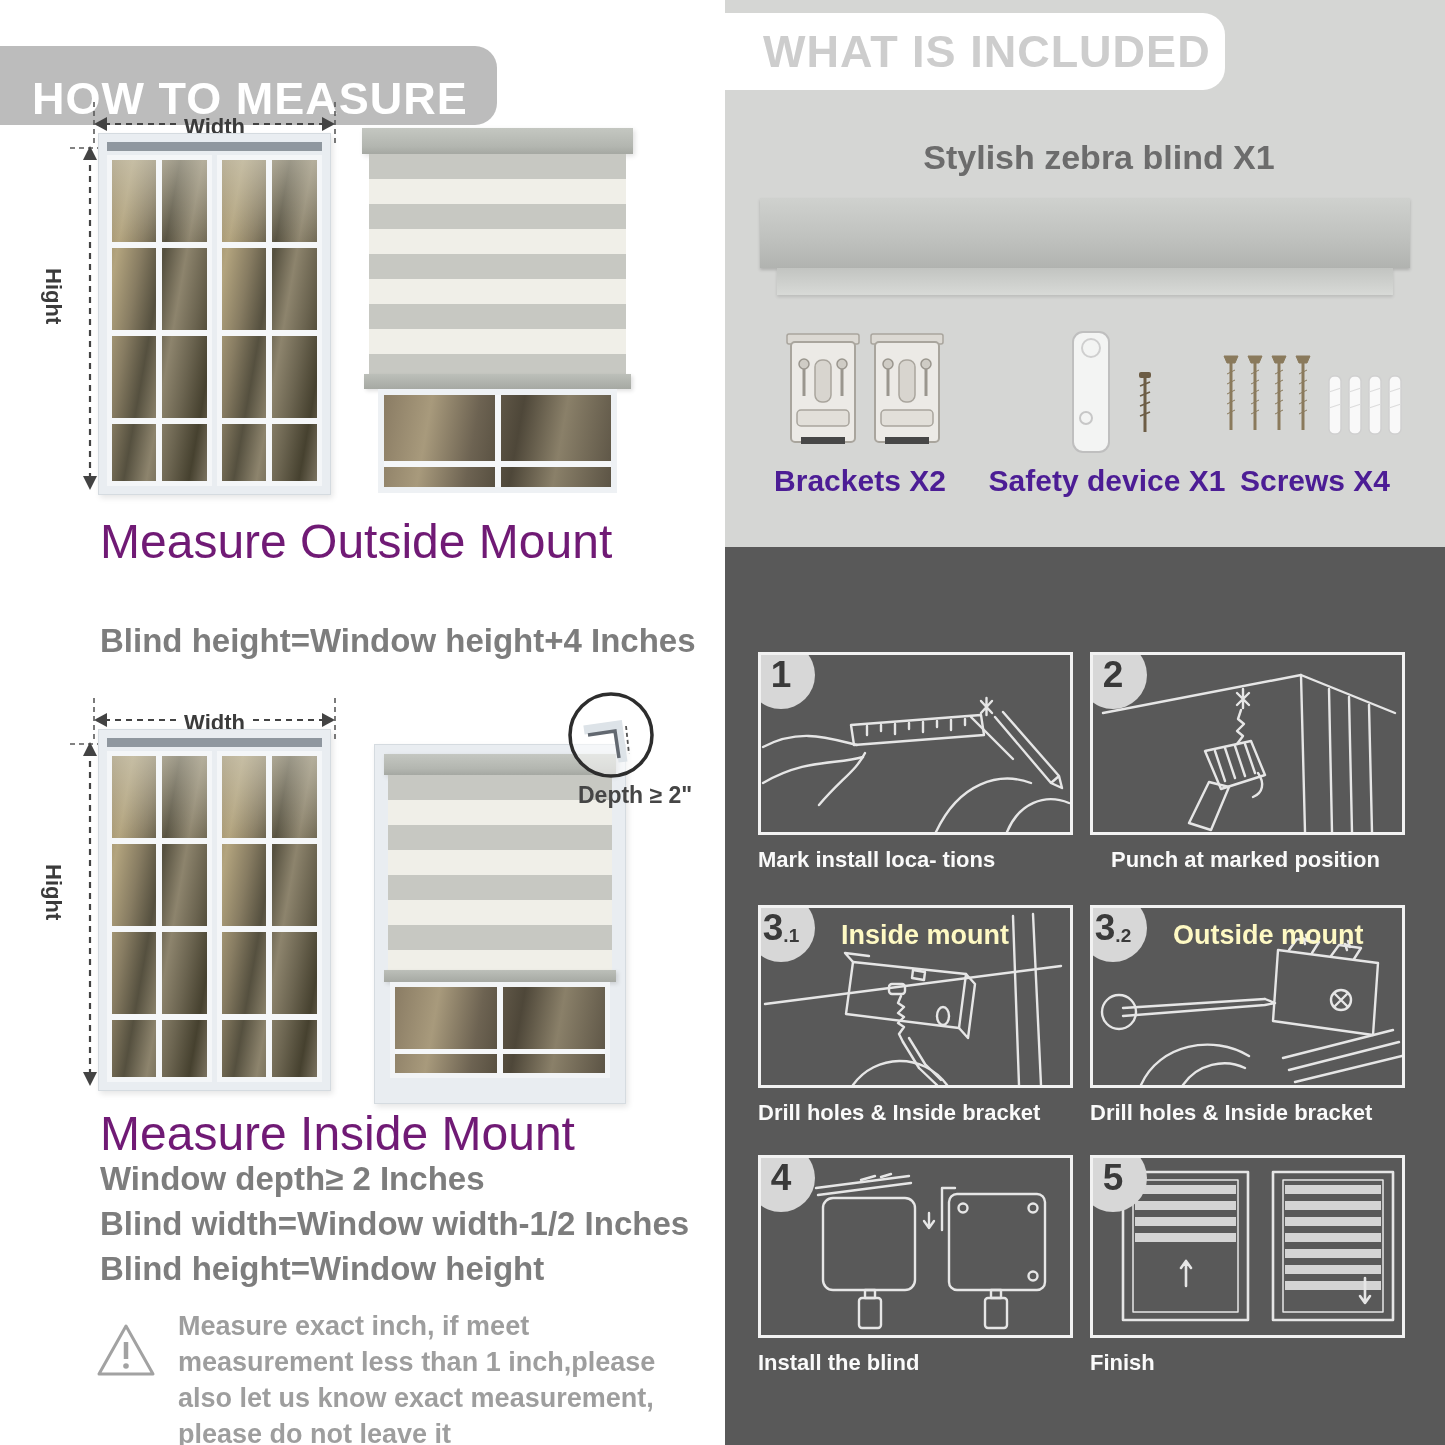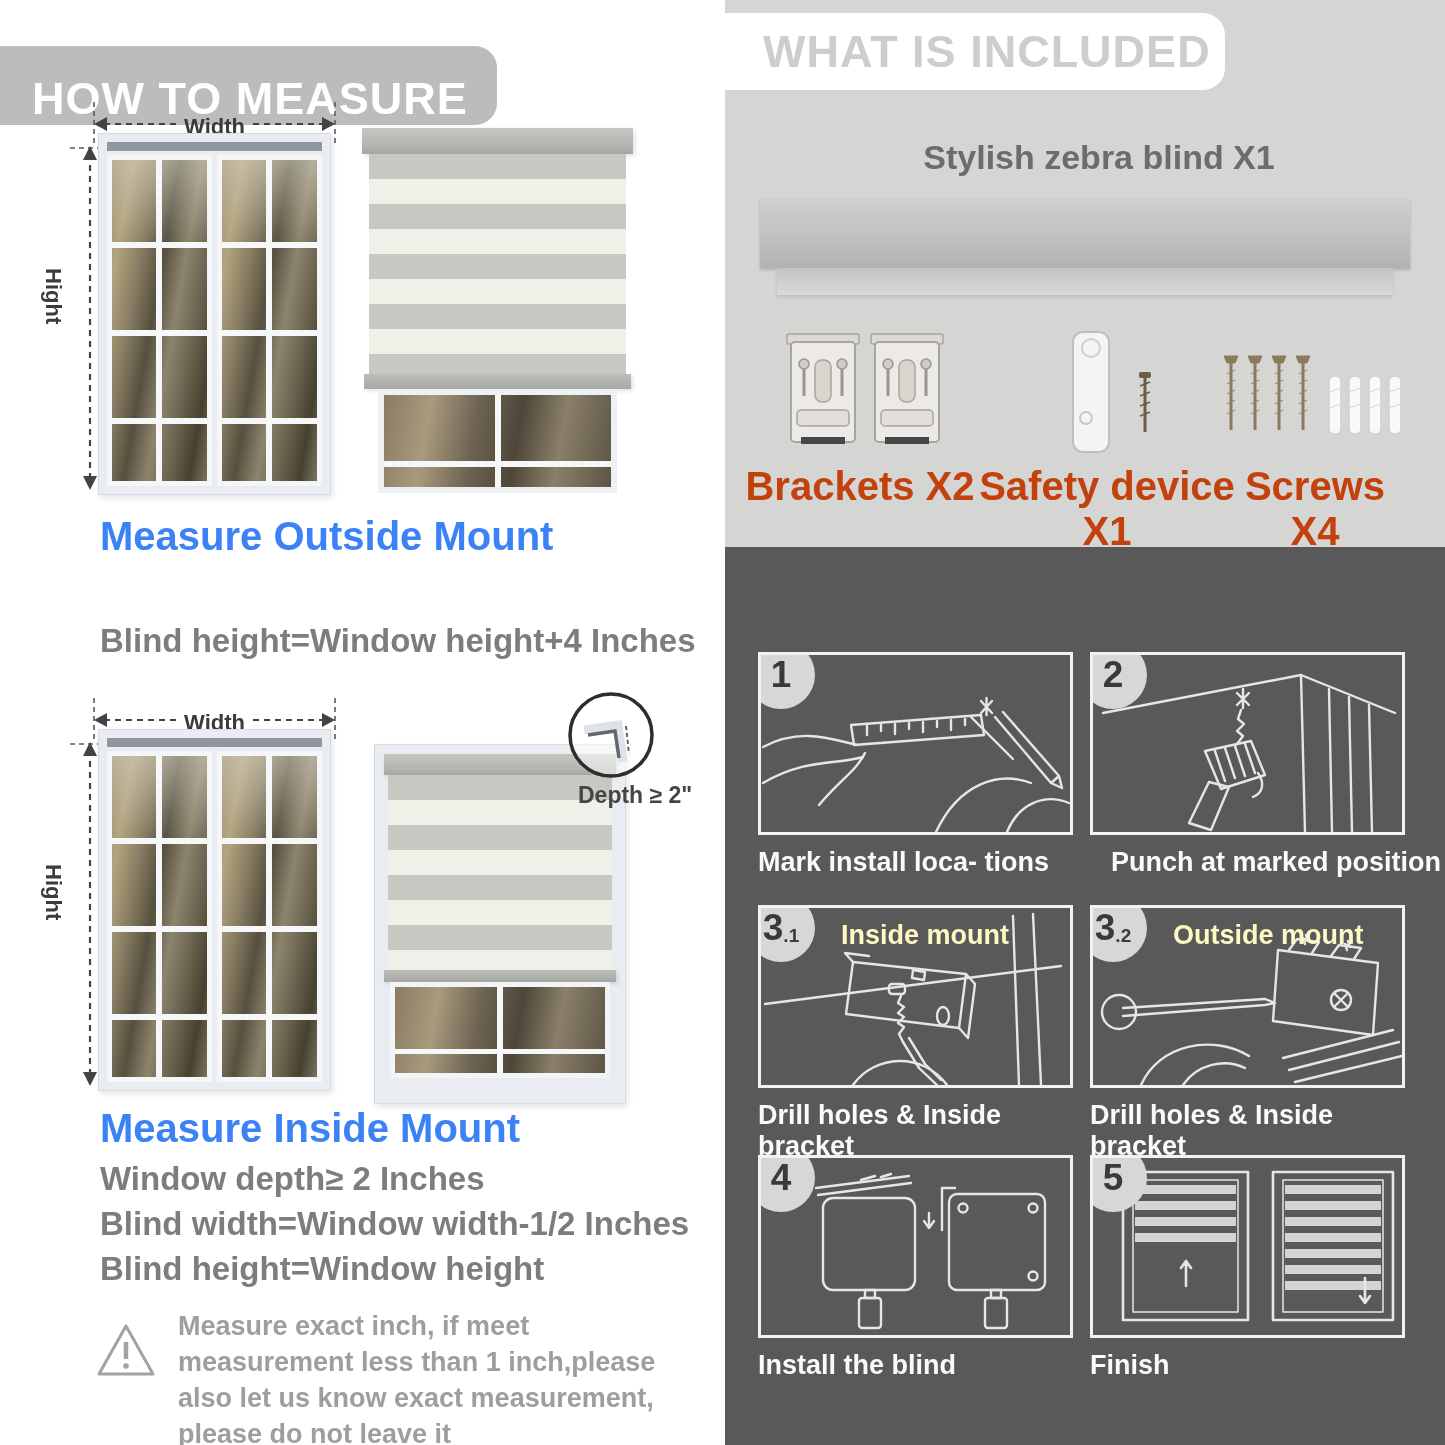--- a/index.html
+++ b/index.html
@@ -44,54 +44,54 @@
   .blind-frame .headrail{height:21px;margin:0;}
   .blind-frame .fabric{margin:0 4px;}
   .blind-frame .bottomrail{height:12px;margin:0;}
   .blind-frame .uw2{height:96px;margin:0 6px;background:#f2f4f6;padding:5px;box-sizing:border-box;}
 
   .harrow{position:absolute;width:253px;height:44px;}
   .harrow .lbl{position:absolute;left:50%;top:12px;transform:translateX(-50%);
                font-size:22px;font-weight:bold;color:#3b3b3b;background:transparent;}
   .vlabel{position:absolute;writing-mode:vertical-rl;font-size:22px;font-weight:bold;color:#3b3b3b;}
 
-  .h-outside{position:absolute;font-size:40px;font-weight:bold;color:#3b82f6;}
+  .h-outside{position:absolute;font-size:48px;font-weight:normal;color:#701a75;}
   .f-line{position:absolute;font-size:33px;font-weight:bold;color:#7d7d7d;}
   .depth-lbl{position:absolute;font-size:23px;font-weight:bold;color:#454545;}
 
   .warn-text{position:absolute;font-size:27px;font-weight:bold;color:#9e9e9e;line-height:36px;width:480px;}
 
   
   .right-col{position:absolute;left:725px;top:0;width:720px;height:1445px;}
   .light-section{position:absolute;left:0;top:0;width:720px;height:547px;background:#d5d6d4;}
   .banner-right{position:absolute;left:0;top:13px;width:500px;height:77px;background:#ffffff;
                 border-radius:0 22px 22px 0;display:flex;align-items:center;}
   .banner-right span{color:#cdcdcd;font-weight:bold;font-size:45px;letter-spacing:1px;padding-left:38px;}
   .product-label{position:absolute;left:0;top:138px;width:720px;text-align:center;
                  font-size:34px;font-weight:bold;color:#6c6c6c;margin-left:14px;}
   .rail-top{position:absolute;left:35px;top:198px;width:650px;height:70px;
             background:linear-gradient(180deg,#cfd1ce 0%,#c0c2bf 55%,#b1b3b0 100%);
             box-shadow:0 2px 3px rgba(0,0,0,0.18);}
   .rail-valance{position:absolute;left:52px;top:268px;width:616px;height:27px;
             background:linear-gradient(180deg,#c2c4c1,#d8dad7);box-shadow:0 2px 3px rgba(0,0,0,0.12);}
-  .item-label{position:absolute;font-size:40px;font-weight:bold;color:#c2410c;text-align:center;}
+  .item-label{position:absolute;font-size:30px;font-weight:bold;color:#4c1d95;text-align:center;}
 
   .dark-section{position:absolute;left:0;top:547px;width:720px;height:898px;background:#595959;}
   .banner-dark{position:absolute;left:0;top:8px;width:585px;height:80px;background:#ffffff;
                border-radius:0 24px 24px 0;display:flex;align-items:center;}
   .banner-dark span{color:#3e3e3e;font-weight:bold;font-size:45px;letter-spacing:1px;padding-left:36px;}
 
   .step{position:absolute;width:315px;height:183px;border:3px solid #f2f2f2;box-sizing:border-box;overflow:hidden;}
   .step svg.art{position:absolute;left:0;top:0;}
   .badge{position:absolute;left:-14px;top:-14px;width:68px;height:68px;border-radius:50%;background:#d7d7d7;
          display:flex;align-items:center;justify-content:center;font-weight:bold;color:#3a3a3a;}
   .badge .num{font-size:37px;}
   .badge .sub{font-size:19px;margin-top:16px;}
   .step-title{position:absolute;left:80px;top:12px;color:#fef9c3;font-weight:bold;font-size:27px;}
-  .caption{position:absolute;width:345px;color:#fafafa;font-weight:bold;font-size:27px;}
+  .caption{position:absolute;width:345px;color:#fafafa;font-weight:bold;font-size:22px;}
 </style>
 </head>
 <body>
 
 <div class="page">
 
   <div class="left-col">
 
     <div class="banner-left">
       <span>HOW TO MEASURE</span>

